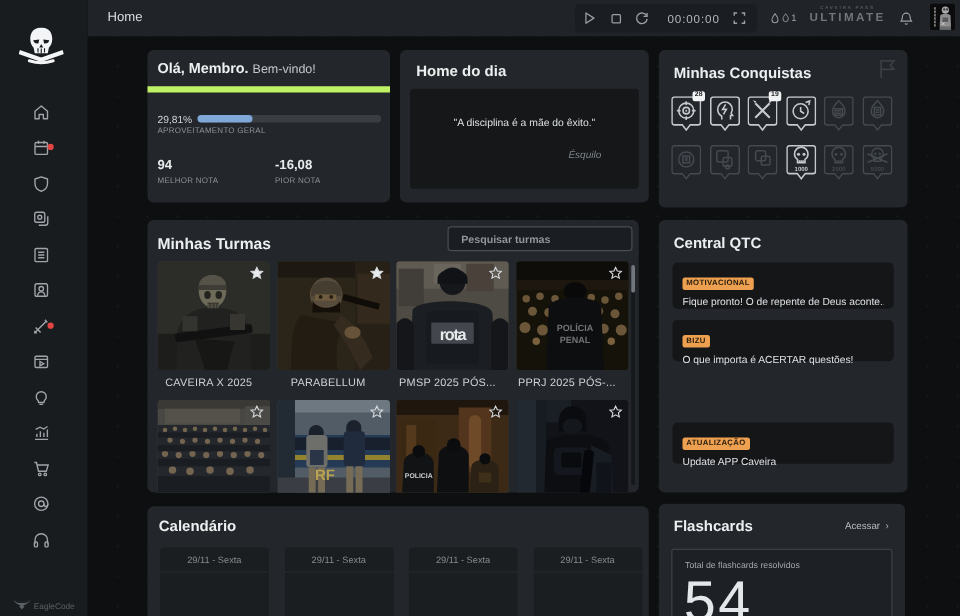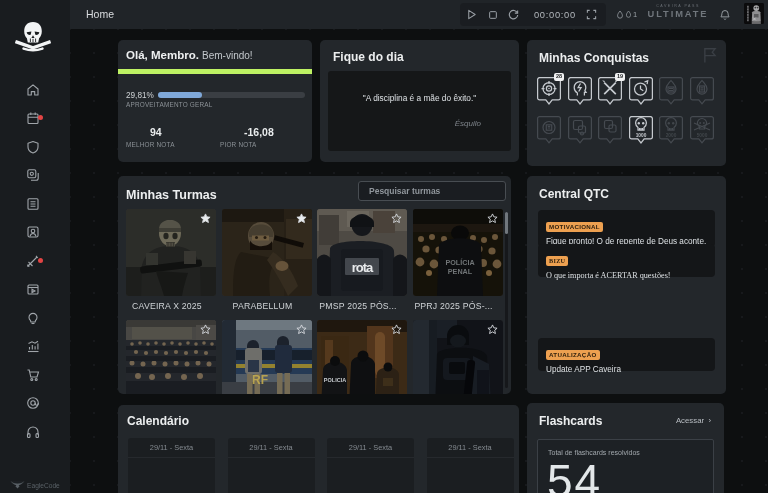--- a/index.html
+++ b/index.html
@@ -48,21 +48,21 @@
   
   #ola { left:118px; top:40px; width:194px; height:122px; }
   #ola .hd { padding:9px 8px 8px 8px; border-bottom:5px solid #bef264; font-size:11.5px; }
   #ola .hd b { color:#eef0f1; }
   #ola .hd span { color:#c3c8cc; font-size:10px; }
   .pct { position:absolute; left:8px; top:51px; font-size:8.2px; color:#cfd3d6; }
   .pbar { position:absolute; left:40px; top:52px; width:147px; height:6px; background:#3a3e43; border-radius:3px; }
   .pfill { width:30%; height:100%; background:#7fa8d9; border-radius:3px; }
   .plabel { position:absolute; left:8px; top:61px; font-size:6.4px; color:#8c9297; letter-spacing:.2px; }
   .nota { position:absolute; top:86px; }
-  .nota .v { font-size:10.5px; font-weight:bold; color:#e8ebec;margin-left:24px; }
+  .nota .v { font-size:10.5px; font-weight:bold; color:#e8ebec; }
   .nota .l { font-size:6.4px; color:#8c9297; margin-top:3px; letter-spacing:.2px; }
   
   #frase { left:320px; top:40px; width:199px; height:122px; }
   #frase .t { position:absolute; left:13px; top:10px; }
   .qbox { position:absolute; left:8px; top:31px; width:183px; height:80px; background:#151718; border-radius:3px; }
   .quote { position:absolute; left:10px; right:10px; top:22px; text-align:center; font-size:8.3px; color:#dde1e4; }
   .author { position:absolute; right:30px; top:48px; font-size:8px; font-style:italic; color:#7e848a; }
   
   #conq { left:527px; top:40px; width:199px; height:126px; }
   #conq .t { position:absolute; left:12px; top:11px; }
@@ -282,21 +282,21 @@
       <div class="v">94</div>
       <div class="l">MELHOR NOTA</div>
     </div>
     <div class="nota" style="left:102px;">
       <div class="v">-16,08</div>
       <div class="l">PIOR NOTA</div>
     </div>
   </div>
 
   <div class="card" id="frase">
-    <div class="t ctitle">Fique do dia</div>
+    <div class="t ctitle">Home do dia</div>
     <div class="qbox">
       <div class="quote">"A disciplina é a mãe do êxito."</div>
       <div class="author">Ésquilo</div>
     </div>
   </div>
 
   <div class="card" id="conq">
     <div class="t ctitle">Minhas Conquistas</div>
     <svg class="flagico" width="16" height="16" viewBox="0 0 14 14" fill="none" stroke="#3a3f45" stroke-width="1.2">
       <path d="M2.5 13.5 V1.5 H11.5 L9 4.5 L11.5 7.5 H2.5"></path>
@@ -604,21 +604,21 @@
     </div>
     <div class="sbar">
       <div class="sthumb"></div>
     </div>
   </div>
 
   <div class="card" id="qtc">
     <div class="t ctitle">Central QTC</div>
     <div class="vertodos">Ver todos &nbsp;›</div>
     <div class="qitem" style="top:34px; height:37px;"><span class="qtag">MOTIVACIONAL</span><div class="qmsg">Fique pronto! O de repente de Deus aconte...</div></div>
-    <div class="qitem" style="top:68px; height:33px;font-family:Liberation Serif, serif;"><span class="qtag">BIZU</span><div class="qmsg">O que importa é ACERTAR questões!</div></div>
+    <div class="qitem" style="top:80px; height:33px;"><span class="qtag">BIZU</span><div class="qmsg">O que importa é ACERTAR questões!</div></div>
     <div class="qitem" style="top:162px; height:33px;"><span class="qtag">ATUALIZAÇÃO</span><div class="qmsg">Update APP Caveira</div></div>
   </div>
 
   <div class="card" id="cal">
     <div class="t ctitle">Calendário</div>
     <div class="ccell" style="left:10px;">
       <div class="h">29/11 - Sexta</div>
     </div>
     <div class="ccell" style="left:109.5px;">
       <div class="h">29/11 - Sexta</div>

